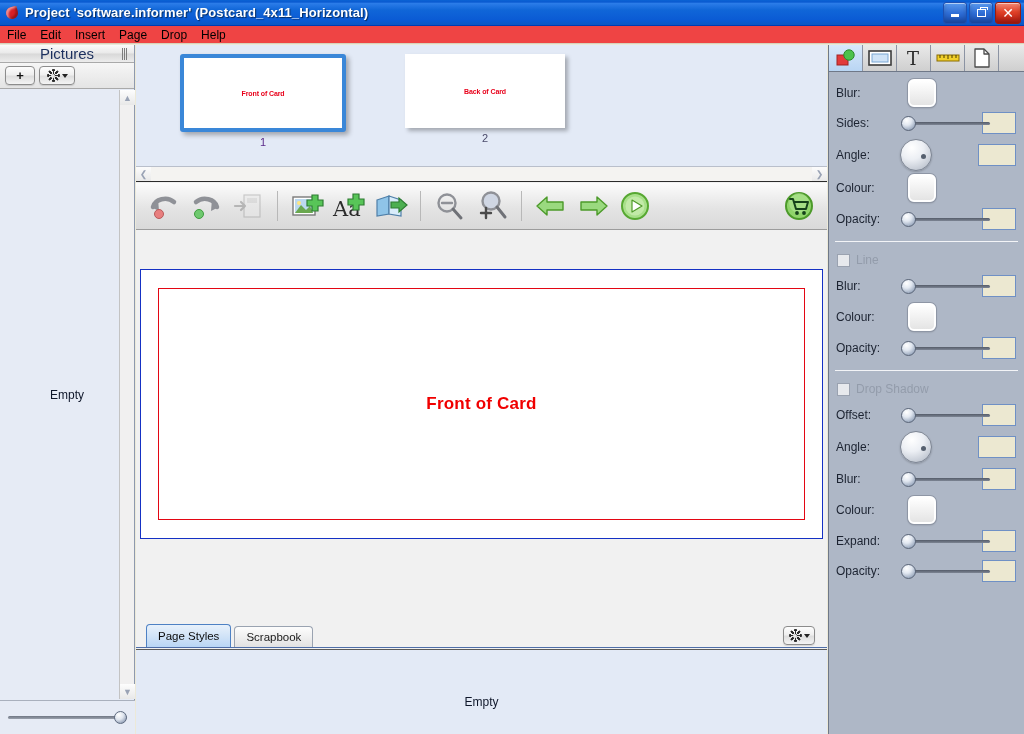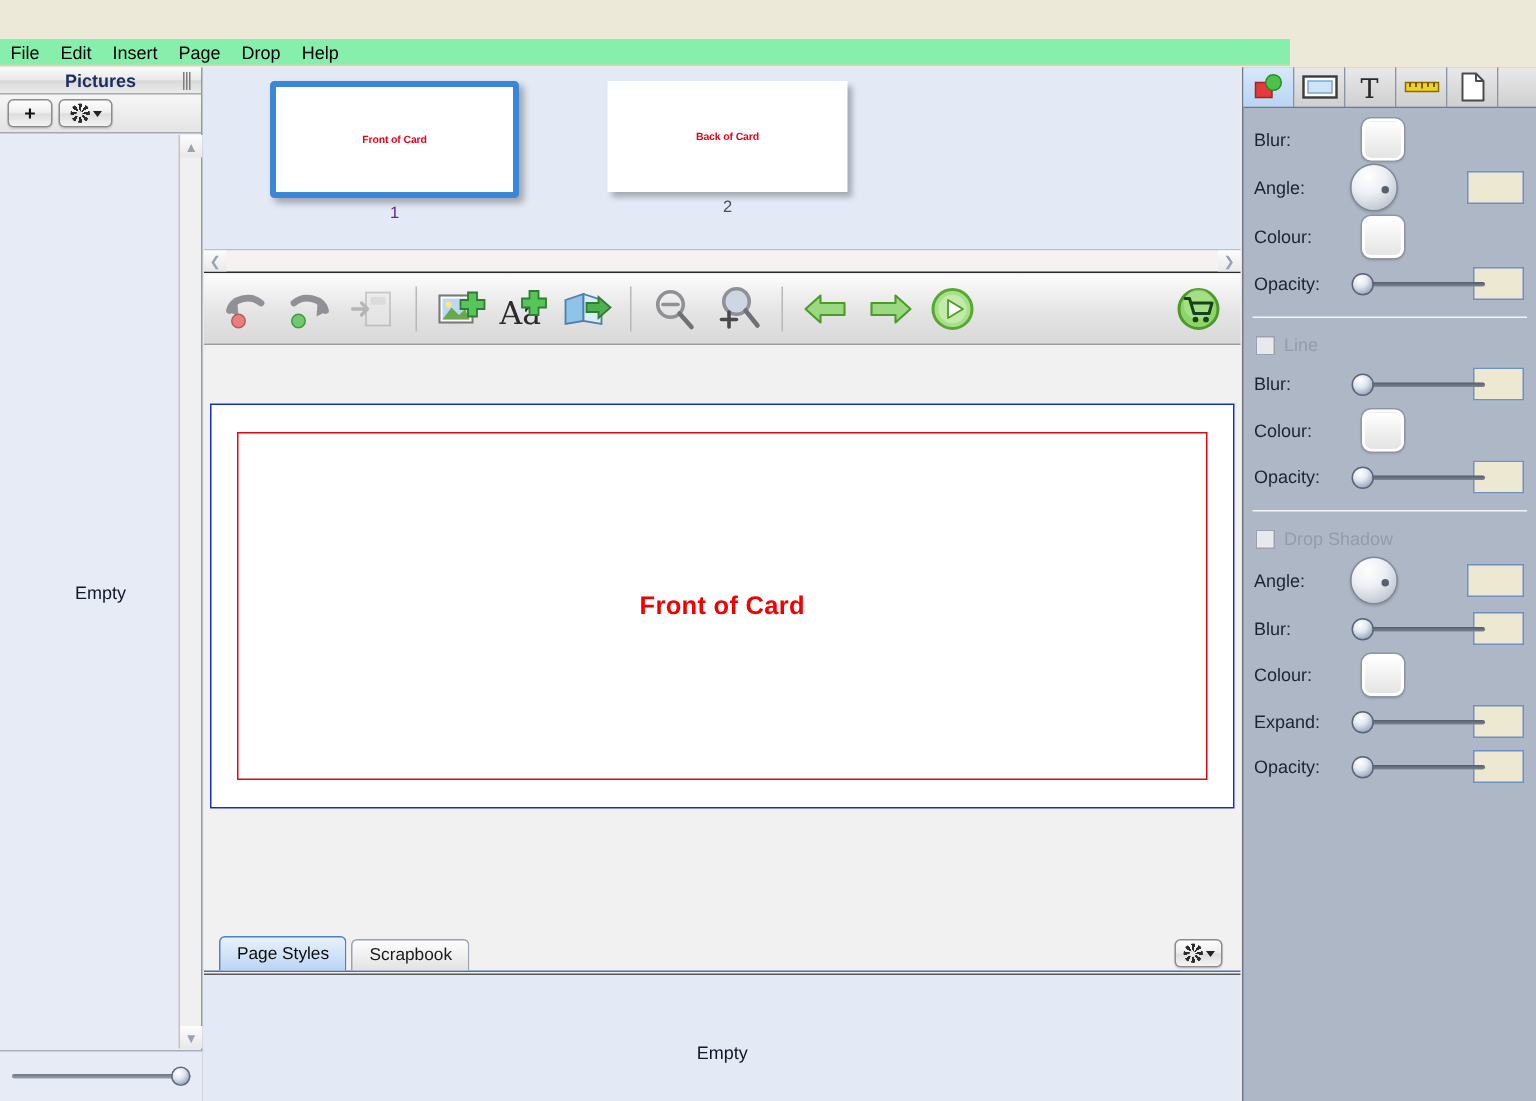--- a/index.html
+++ b/index.html
@@ -44,42 +44,42 @@
   }
   .winbtn.min,.winbtn.max{background:linear-gradient(to bottom,#5b9aee,#2f6ed6 50%,#1b52bb);}
   .winbtn.close{background:linear-gradient(to bottom,#f58a77,#e04128 45%,#b81b10);border-color:#9b1b0e;width:24px;}
   .glyph-min{width:8px;height:3px;background:#fff;margin-top:6px;}
   .glyph-max{width:9px;height:8px;border:1.5px solid #fff;position:relative;box-sizing:border-box;}
   .glyph-max:before{content:"";position:absolute;left:2px;top:-3px;width:8px;height:3px;border:1.5px solid #fff;border-bottom:none;box-sizing:border-box;}
   .glyph-close{font-size:14px;line-height:12px;font-family:"DejaVu Sans",sans-serif;}
 
   
   .menubar{
-    position:absolute;left:0;top:26px;width:860px;height:18px;
-    background:#86efac;display:flex;align-items:center;
+    position:absolute;left:0;top:26px;width:1024px;height:18px;
+    background:#ef4444;display:flex;align-items:center;
     border-bottom:1px solid #d6d2bd;box-sizing:border-box;
   }
   .menu-item{
     padding:1px 7px;font-size:12px;color:#000;cursor:default;
     font-family:"Liberation Sans",sans-serif;
   }
 
   
   .left-panel{
     position:absolute;left:0;top:45px;width:135px;height:689px;
     background:#e6ebf5;border-right:1px solid #8d99ae;box-sizing:border-box;
   }
   .panel-header{
     height:18px;
     background:linear-gradient(to bottom,#fbfbfb,#e9e9e9 48%,#d8d8d8 52%,#ececec);
     border-bottom:1px solid #a9a9a9;
     display:flex;align-items:center;justify-content:center;position:relative;
     box-sizing:border-box;
   }
-  .panel-header-title{font-size:12px;font-weight:bold;color:#1b2f5e;}
+  .panel-header-title{font-size:15px;font-weight:normal;color:#1b2f5e;}
   .grip{position:absolute;right:3px;top:3px;width:9px;height:12px;display:flex;gap:1px;}
   .grip i{width:1px;height:12px;background:#7d7d7d;display:block;}
   .panel-toolbar{
     height:26px;background:linear-gradient(to bottom,#f6f6f6,#e4e4e4);
     border-bottom:1px solid #a9a9a9;display:flex;align-items:center;gap:4px;padding:0 5px;
     box-sizing:border-box;
   }
   .sm-btn{
     height:19px;min-width:30px;border:1px solid #8c8c8c;border-radius:4px;
     background:linear-gradient(to bottom,#fdfdfd,#efefef 45%,#dedede 55%,#f4f4f4);
@@ -279,20 +279,37 @@
   .rcheck.dim{background:#e7e9ed;border-color:#9aa2b0;}
   .rsep{height:1px;background:#ffffff;margin:7px 6px;opacity:.85;}
   svg{display:block;}
   .disabled{opacity:.45;}
 </style>
 </head>
 <body>
 
 <div class="app">
 
+  <div class="titlebar">
+    <div class="tb-icon">
+        <div class="bloba"></div>
+      </div>
+    <div class="tb-title">Project 'software.informer' (Postcard_4x11_Horizontal)</div>
+    <div class="tb-buttons">
+      <div class="winbtn min">
+          <div class="glyph-min"></div>
+        </div>
+      <div class="winbtn max">
+          <div class="glyph-max"></div>
+        </div>
+      <div class="winbtn close">
+          <span class="glyph-close">✕</span>
+        </div>
+    </div>
+  </div>
 
   <div class="menubar">
     <div class="menu-item">File</div>
     <div class="menu-item">Edit</div>
     <div class="menu-item">Insert</div>
     <div class="menu-item">Page</div>
     <div class="menu-item">Drop</div>
     <div class="menu-item">Help</div>
   </div>
 
@@ -521,20 +538,28 @@
         </svg>
       </div>
       <div class="rtab blank"></div>
     </div>
 
     <div style="height:6px"></div>
     <div class="rrow">
       <span class="rlabel">Blur:</span>
       <div class="swatch"></div>
     </div>
+    <div class="rrow">
+      <span class="rlabel">Sides:</span>
+      <div class="rslider">
+        <div class="rtrack"></div>
+        <div class="rknob"></div>
+      </div>
+      <div class="vbox"></div>
+    </div>
     <div class="rrow" style="height:34px">
       <span class="rlabel">Angle:</span>
       <div class="dial">
           <span class="dial-dot"></span>
         </div>
       <div class="vbox"></div>
     </div>
     <div class="rrow" style="height:32px">
       <span class="rlabel">Colour:</span>
       <div class="swatch"></div>
@@ -574,20 +599,28 @@
       </div>
       <div class="vbox"></div>
     </div>
 
     <div class="rsep"></div>
 
     <div class="rcheckrow">
       <span class="rcheck dim"></span>
       <span class="rlabel dim" style="width:auto">Drop Shadow</span>
     </div>
+    <div class="rrow">
+      <span class="rlabel">Offset:</span>
+      <div class="rslider">
+        <div class="rtrack"></div>
+        <div class="rknob"></div>
+      </div>
+      <div class="vbox"></div>
+    </div>
     <div class="rrow" style="height:34px">
       <span class="rlabel">Angle:</span>
       <div class="dial">
           <span class="dial-dot"></span>
         </div>
       <div class="vbox"></div>
     </div>
     <div class="rrow">
       <span class="rlabel">Blur:</span>
       <div class="rslider">

